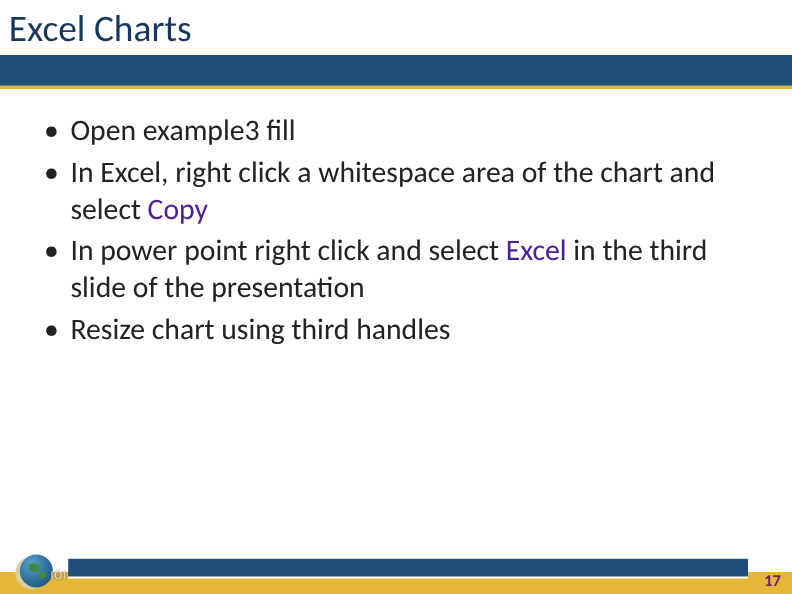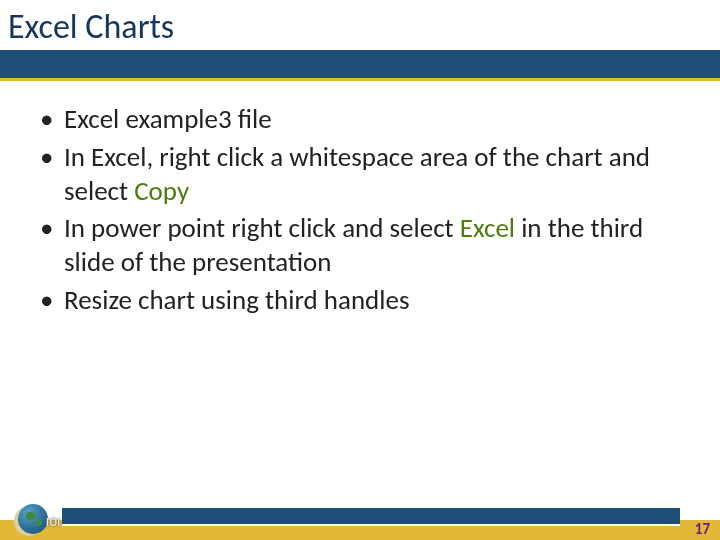--- a/index.html
+++ b/index.html
@@ -6,46 +6,46 @@
   html, body { width: 720px; height: 540px; font-family: Calibri, Arial, sans-serif; background: #fff; overflow: hidden; }
   .slide { position: relative; width: 720px; height: 540px; background: #fff; border-radius: 30px; }
   .title-region { position: absolute; top: 0; left: 0; right: 0; height: 78px; }
   .title { font-size: 34px; color: #17365d; padding: 6px 0 0 8px; font-weight: 400; }
   .title-bar { position: absolute; top: 50px; left: 0; right: 0; height: 28px; background: #1f4e79; }
   .title-underline { position: absolute; top: 78px; left: 0; right: 0; height: 3px; background: #e3b838; }
   .body { position: absolute; top: 102px; left: 34px; right: 34px; }
   ul.bullets { list-style: none; }
   ul.bullets li { position: relative; padding-left: 30px; font-size: 27px; color: #222; line-height: 1.25; margin-bottom: 4px; }
   ul.bullets li::before { content: "•"; position: absolute; left: 6px; top: 0; color: #222; font-size: 27px; }
-  .hl { color: #4d7c0f; }
+  .hl { color: #4c1d95; }
   .footer { position: absolute; left: 0; right: 0; bottom: 0; height: 44px; }
   .footer-yellow { position: absolute; left: 0; right: 0; bottom: 0; height: 20px; background: #e3b838; }
   .footer-navy { position: absolute; left: 62px; right: 40px; bottom: 16px; height: 16px; background: #1f4e79; }
   .footer-white-gap { position: absolute; left: 62px; right: 40px; bottom: 14px; height: 2px; background: #fff; }
   .logo { position: absolute; left: 18px; bottom: 4px; width: 44px; height: 34px; }
   .logo .globe { width: 30px; height: 30px; border-radius: 50%; background: radial-gradient(circle at 35% 30%, #5aa0c8 0%, #2b6e99 55%, #1a4a6a 100%); position: absolute; left: 0; top: 2px; box-shadow: -4px 2px 0 0 #d9cfa0; }
   .logo .land { position: absolute; width: 10px; height: 8px; background: #3f8a3f; border-radius: 40% 60% 50% 50%; left: 8px; top: 10px; }
   .logo .land2 { position: absolute; width: 7px; height: 6px; background: #3f8a3f; border-radius: 50%; left: 17px; top: 18px; }
-  .logo .txt { position: absolute; left: 28px; top: 14px; font-size: 11px; font-weight: bold; color: #e8e8e8; text-shadow: 0 0 2px #333; letter-spacing: 0.5px; }
+  .logo .txt { position: absolute; left: 28px; top: 14px; font-size: 11px; font-weight: normal; color: #e8e8e8; text-shadow: 0 0 2px #333; letter-spacing: 0.5px; }
   .page-num { position: absolute; right: 10px; bottom: 2px; font-size: 15px; font-weight: bold; color: #701a75; }
 </style>
 </head>
 <body>
 
 <div class="slide">
 
   <div class="title-region">
     <div class="title-bar"></div>
     <div class="title">Excel Charts</div>
   </div>
   <div class="title-underline"></div>
 
   <div class="body">
     <ul class="bullets">
-      <li><span>Excel example3 file</span><span class="hl"></span><span></span></li>
+      <li><span>Open example3 fill</span><span class="hl"></span><span></span></li>
       <li><span>In Excel, right click a whitespace area of the chart and select </span><span class="hl">Copy</span><span></span></li>
       <li><span>In power point right click and select </span><span class="hl">Excel</span><span> in the third slide of the presentation</span></li>
       <li><span>Resize chart using third handles</span><span class="hl"></span><span></span></li>
     </ul>
   </div>
 
   <div class="footer">
     <div class="footer-yellow"></div>
     <div class="footer-white-gap"></div>
     <div class="footer-navy"></div>

